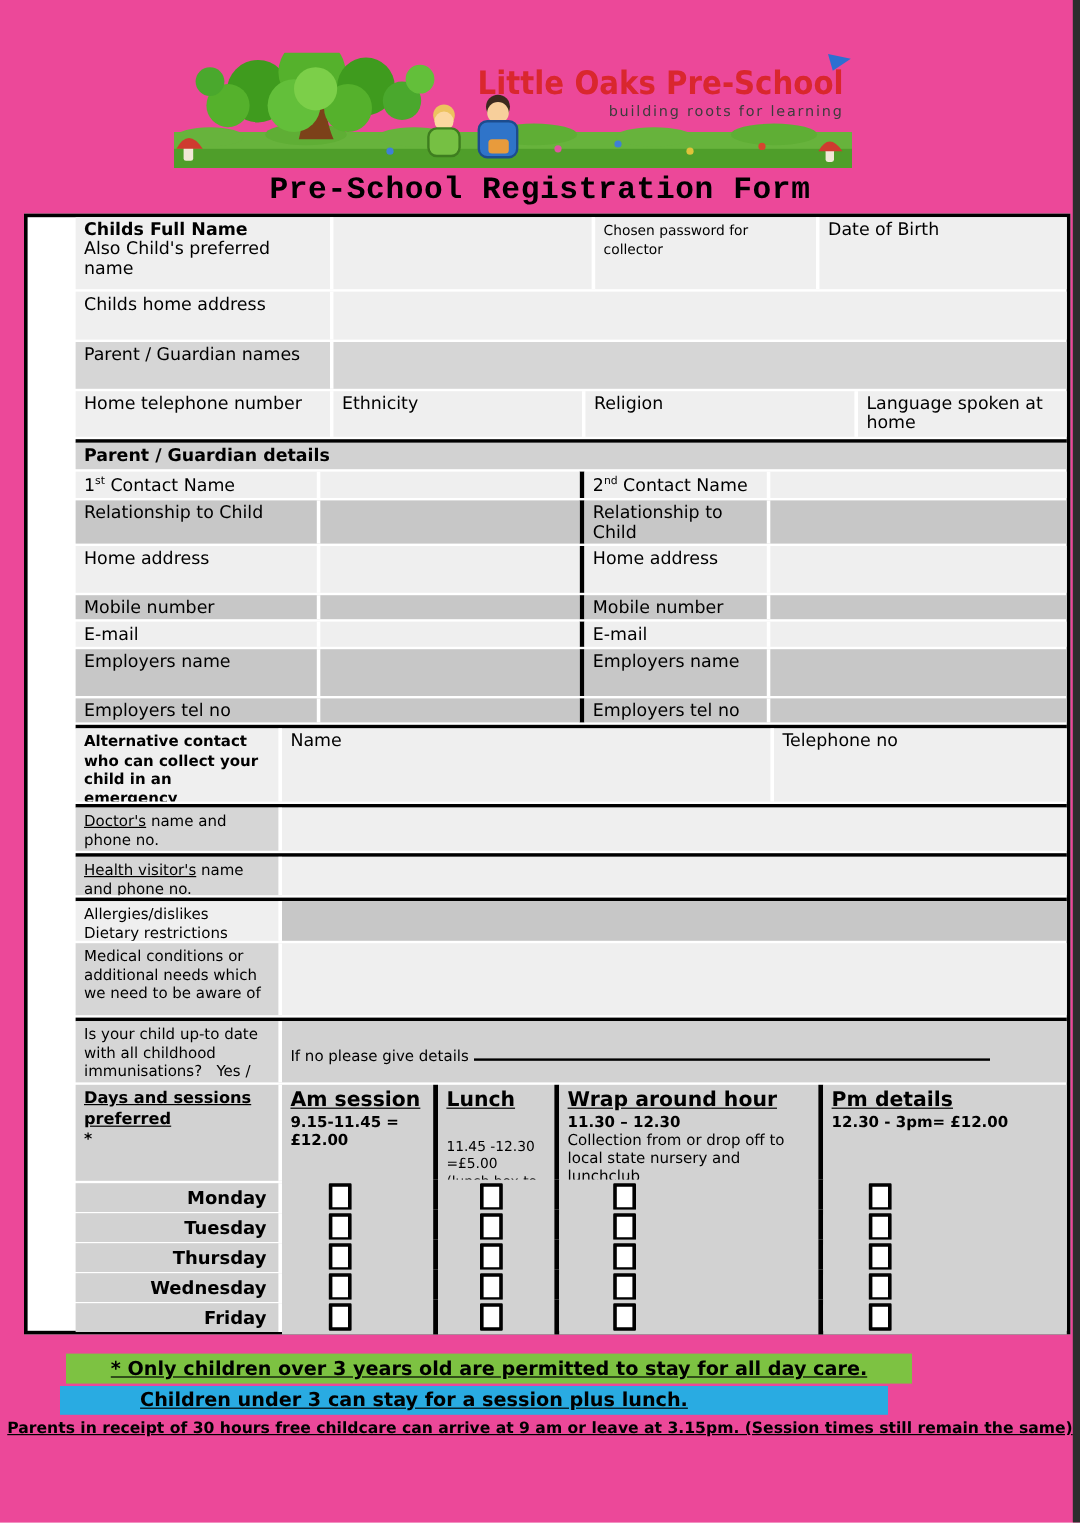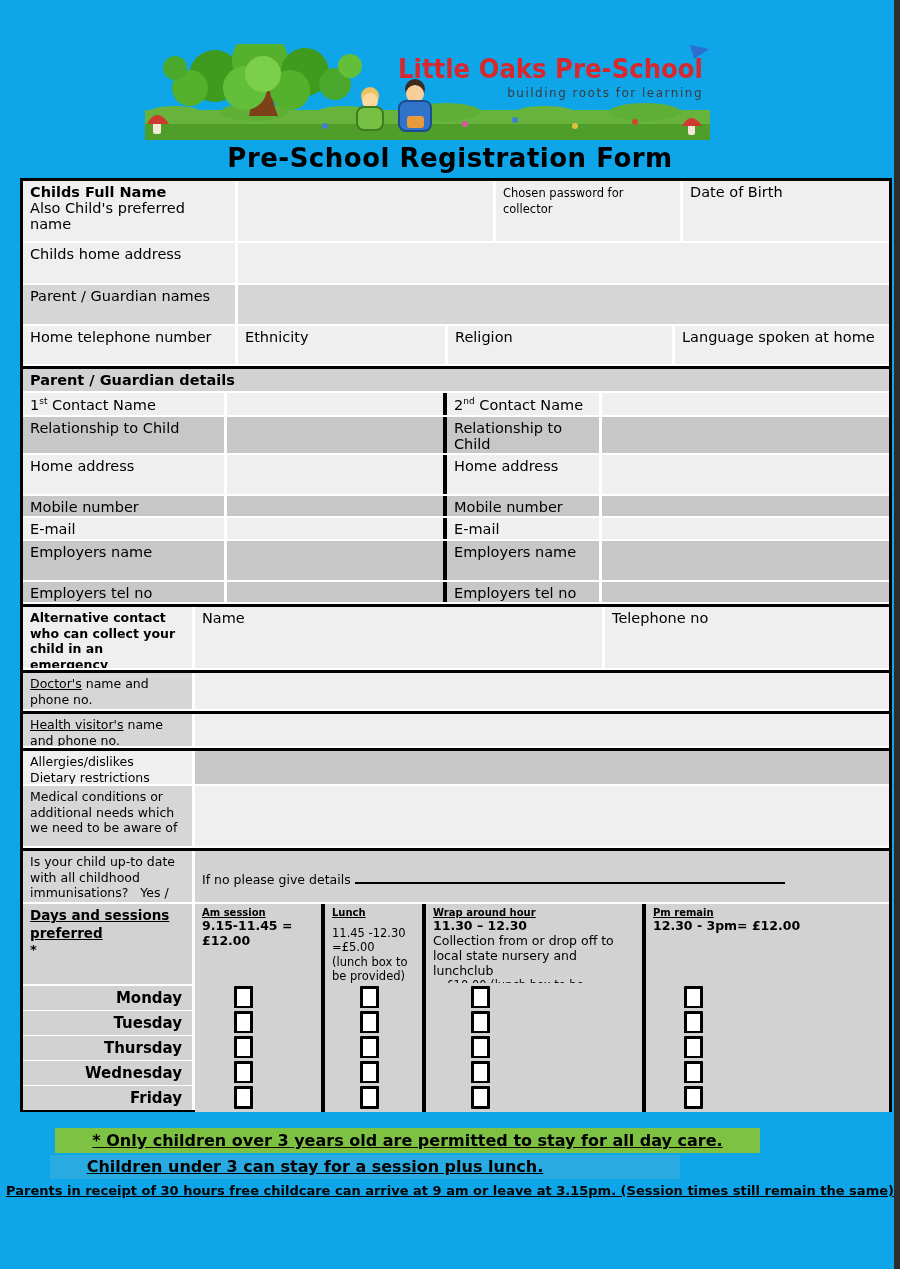--- a/index.html
+++ b/index.html
@@ -1,27 +1,27 @@
 <!DOCTYPE html>
 <html><head>
 <meta charset="utf-8">
 <style>
   html,body { margin:0; padding:0; background:#fff; }
-  .page { position:relative; width:900px; height:1269px; background:#0ea5e9;
+  .page { position:relative; width:900px; height:1269px; background:#ec4899;
           font-family:"DejaVu Sans", sans-serif; color:#000; overflow:hidden; }
   .page-edge-right { position:absolute; top:0; right:0; width:6px; height:100%; background:#2d2d2d; }
 
   
   .logo { position:absolute; left:145px; top:44px; width:565px; height:96px; }
   .form-title { position:absolute; left:0; top:143px; width:100%; text-align:center;
-                font-size:26px; font-weight:bold; letter-spacing:0.5px; }
+                font-size:26px; font-weight:bold; letter-spacing:0.5px;font-family:Liberation Mono, monospace; }
 
   
   .form-table { position:absolute; left:20px; top:178px; width:872px;
-                border:3px solid #000; background:#fff; box-sizing:border-box; }
+                border:3px solid #000; background:#fff; box-sizing:border-box;padding-left:40px; }
   .row { display:flex; margin-bottom:2px; box-sizing:border-box; }
   .row:last-child { margin-bottom:0; }
   .bt3 { border-top:3px solid #000; }
   .c { box-sizing:border-box; padding:3px 7px; font-size:14.5px; overflow:hidden; }
   .gap { border-right:3px solid #fff; }
   .bg-l { background:#efefef; }
   .bg-m { background:#d6d6d6; }
   .bg-d { background:#c7c7c7; }
   .bg-s { background:#d2d2d2; }
   .fill { flex:1; }
@@ -45,39 +45,39 @@
   .glabel-r { width:155px; }
   sup { font-size:9px; }
 
   
   .scol { box-sizing:border-box; padding:3px 7px; overflow:hidden; }
   .col-lab { width:172px; border-right:3px solid #fff; text-align:left; }
   .col-am  { width:130px; border-right:4px solid #000; }
   .col-lu  { width:101px; border-right:4px solid #000; }
   .col-wr  { width:220px; border-right:4px solid #000; }
   .col-pm  { flex:1; }
-  .s-title { font-weight:bold; text-decoration:underline; font-size:10px; }
+  .s-title { font-weight:bold; text-decoration:underline; font-size:17px; }
   .s-bold  { font-weight:bold; font-size:12.5px; }
   .s-txt   { font-size:11.5px; line-height:1.25; }
   .corner  { font-weight:bold; text-decoration:underline; font-size:13.5px; line-height:1.3; }
   .star    { font-weight:bold; font-size:13px; }
   .day { align-items:center; }
   .day-lab { text-align:right; font-weight:bold; font-size:15px; padding-right:10px; }
   .cb { display:inline-block; width:13px; height:17px; border:3px solid #000;
         background:#fff; border-radius:1px; vertical-align:middle; }
   .off-am{margin-left:32px} .off-lu{margin-left:28px} .off-wr{margin-left:38px} .off-pm{margin-left:31px}
 
   
   .write-line { display:inline-block; width:430px; border-bottom:2px solid #000; height:13px; }
 
   
   .banner-green { position:absolute; left:55px; top:1128px; width:705px; height:25px;
                   background:#7dc242; text-align:center; font-weight:bold; font-size:16px;
                   line-height:25px; }
-  .banner-blue  { position:absolute; left:50px; top:1155px; width:630px; height:24px;
+  .banner-blue  { position:absolute; left:50px; top:1155px; width:690px; height:24px;
                   background:#29abe2; text-align:center; font-weight:bold; font-size:16px;
                   line-height:24px; padding-right:100px; box-sizing:border-box; }
   .bottom-note  { position:absolute; left:0; top:1183px; width:100%; text-align:center;
                   font-weight:bold; font-size:13px; }
   .banner-green span, .banner-blue span, .bottom-note span { text-decoration:underline; }
 </style>
 </head>
 <body>
 
 <div class="page">
@@ -307,34 +307,34 @@
         <div class="corner">Days and sessions preferred</div>
         <div class="star">*</div>
       </div>
       <div class="scol bg-s col-am">
         <div class="s-title">Am session</div>
         <div class="s-bold">9.15-11.45 =</div>
         <div class="s-bold">£12.00</div>
       </div>
       <div class="scol bg-s col-lu">
         <div class="s-title">Lunch</div>
-        <div class="s-txt" style="margin-top:8px">11.45 -12.30</div>
+        <div class="s-txt" style="margin-top:21px">11.45 -12.30</div>
         <div class="s-txt">=£5.00</div>
         <div class="s-txt">(lunch box to</div>
         <div class="s-txt">be provided)</div>
       </div>
       <div class="scol bg-s col-wr">
         <div class="s-title">Wrap around hour</div>
         <div class="s-bold">11.30 – 12.30</div>
         <div style="font-size:12.5px">Collection from or drop off to</div>
         <div style="font-size:12.5px">local state nursery and lunchclub</div>
         <div class="s-txt">= £10.00 (lunch box to be provided)</div>
       </div>
       <div class="scol bg-s col-pm">
-        <div class="s-title">Pm remain</div>
+        <div class="s-title">Pm details</div>
         <div class="s-bold">12.30 -  3pm= £12.00</div>
       </div>
     </div>
 
     <div class="row day">
       <div class="scol bg-s col-lab day-lab">Monday</div>
       <div class="scol bg-s col-am"><span class="cb off-am"></span></div>
       <div class="scol bg-s col-lu"><span class="cb off-lu"></span></div>
       <div class="scol bg-s col-wr"><span class="cb off-wr"></span></div>
       <div class="scol bg-s col-pm"><span class="cb off-pm"></span></div>

